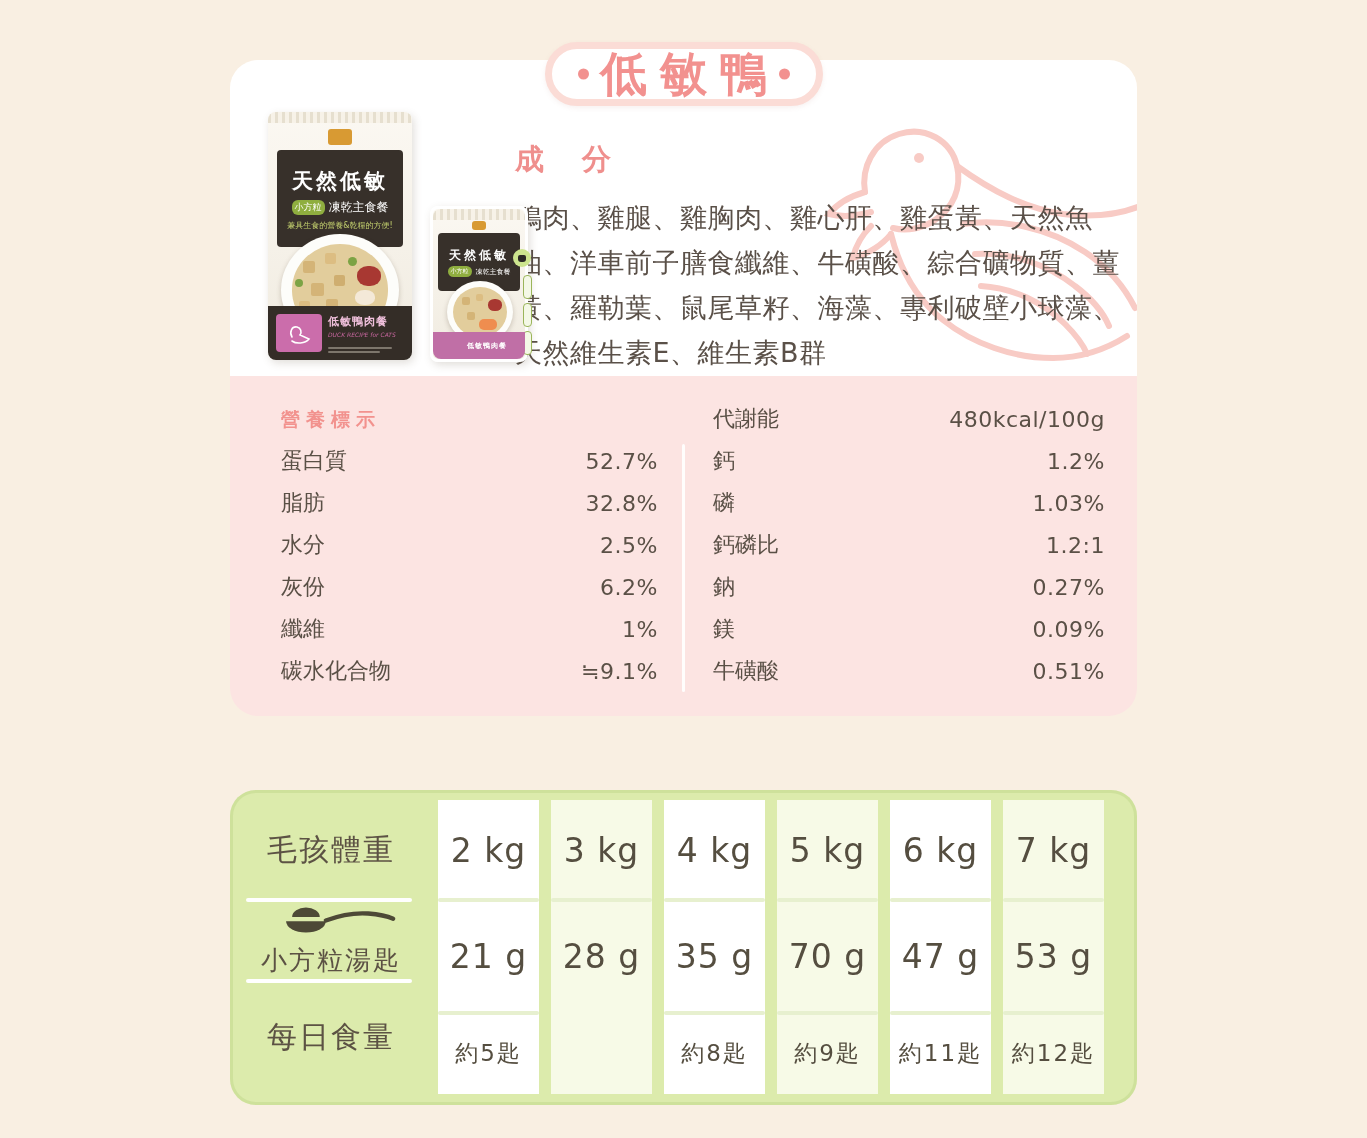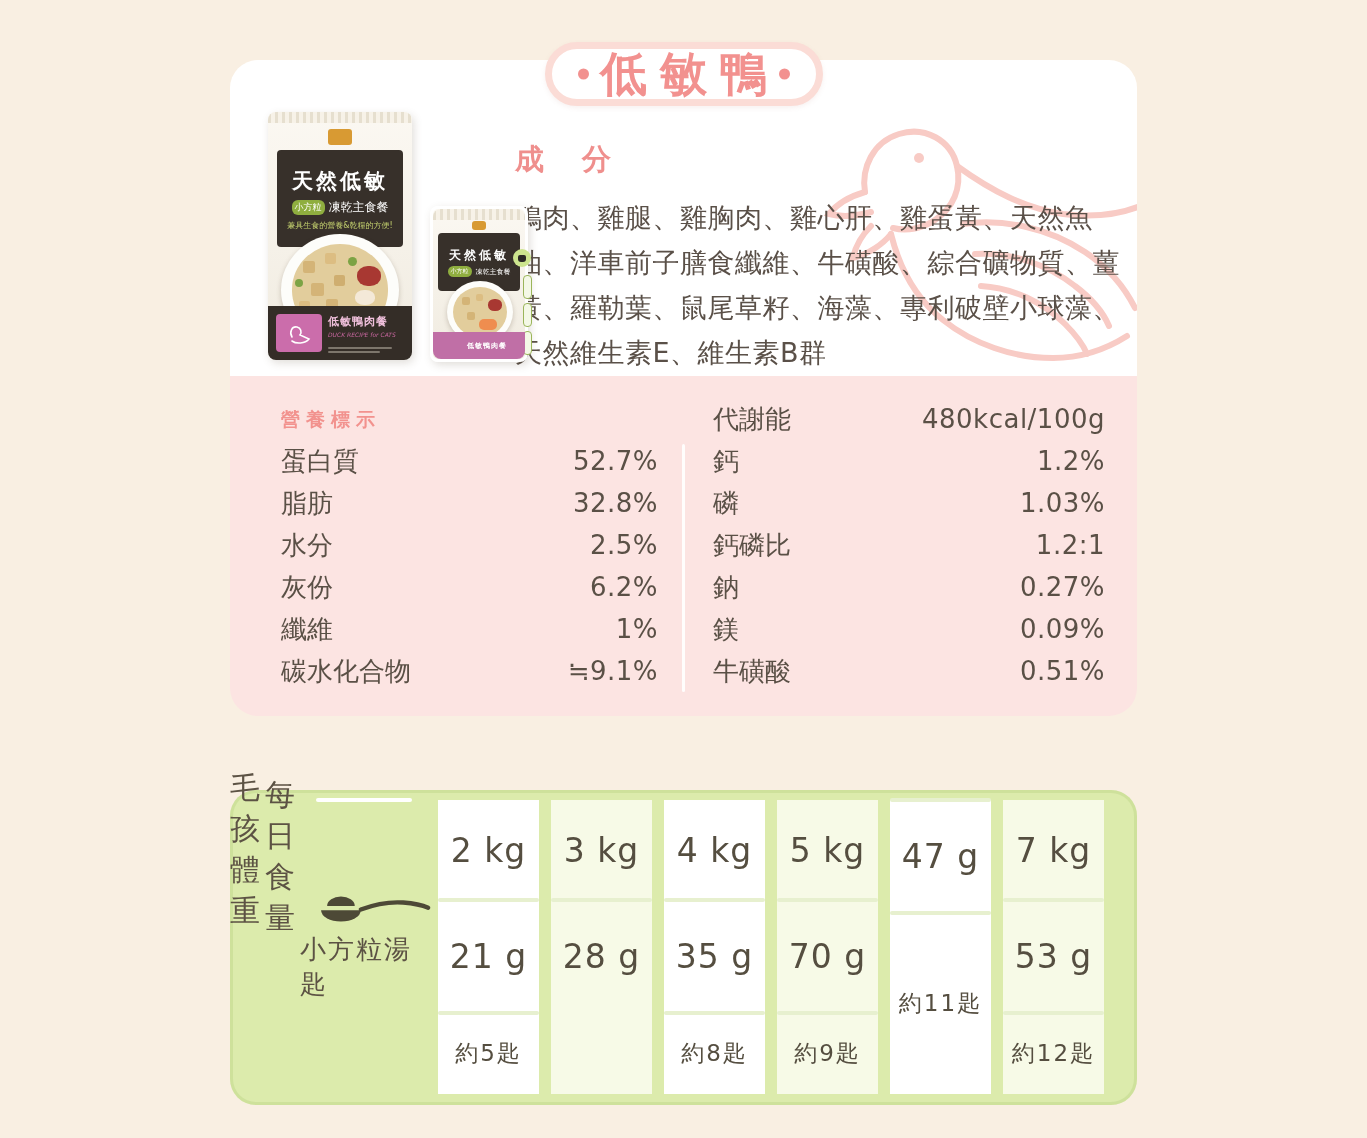--- a/index.html
+++ b/index.html
@@ -86,32 +86,32 @@
   .cat-badge { position:absolute; right:-6px; top:40px; width:18px; height:18px; background:#cde58e; border-radius:50%; }
   .cat-badge::after { content:""; position:absolute; left:5px; top:6px; width:8px; height:7px; background:#2c2a26; border-radius:2px 2px 3px 3px; }
   .side-pills { position:absolute; right:-7px; top:66px; }
   .side-pills div { width:9px; height:24px; border:1px solid #9bb55a; border-radius:4px; margin-bottom:4px; background:#f4f8e6; }
 
   
   .nut-heading { position:absolute; left:51px; top:22px; height:42px; line-height:42px; font-size:19px; font-weight:bold; color:#f2928e; letter-spacing:6px; }
   .nut-col { position:absolute; }
   .nut-col.left { left:51px; top:64px; width:377px;text-align:center; }
   .nut-col.right { left:483px; top:22px; width:392px; }
-  .nrow { display:flex; justify-content:space-between; align-items:center; height:42px; font-size:26px; color:#5a5046; }
+  .nrow { display:flex; justify-content:space-between; align-items:center; height:42px; font-size:22px; color:#5a5046; }
   .nrow .val { letter-spacing:.5px; }
   .nut-divider { position:absolute; left:452px; top:68px; height:248px; width:3px; background:rgba(255,255,255,.9); border-radius:2px; }
 
   
   .ftable {
     position:absolute; left:230px; top:790px; width:907px; height:315px;
     background:#dcebac; border-radius:26px;
     box-shadow:inset 0 0 0 3px rgba(188,212,136,.45);
   }
   .fcols { position:absolute; left:0; top:10px; bottom:11px; right:27px; display:flex; }
-  .fhead { width:202px; display:flex; flex-direction:row; }
+  .fhead { width:202px; display:flex; flex-direction:column; }
   .fcol { width:101px; margin:0 6px; background:#ffffff; display:flex; flex-direction:column; }
   .fcols > .fcol:nth-child(odd) { background:#f7fae7; }
   .fcell { position:relative; display:flex; flex-direction:column; align-items:center; justify-content:center; }
   .r1 { height:100px; } .r2 { height:113px; } .r3 { flex:1; }
   .div-line { position:absolute; top:-2px; left:0; right:0; height:4px; background:#e7f0cf; border-radius:2px; }
   .fhead .div-line { left:16px; right:20px; background:#ffffff; }
   .fhead-label { font-size:30px; color:#5c5244; letter-spacing:2px; }
   .fval { font-size:33px; color:#554e40; font-weight:500; letter-spacing:1px; }
   .fval-sp { font-size:23px; color:#554e40; letter-spacing:2px; }
   .spoon-svg { width:132px; height:38px; margin-bottom:1px; }
@@ -291,33 +291,33 @@
       </div>
     </div>
   </div>
 
   <div class="ftable">
     <div class="fcols">
       <div class="fhead">
         <div class="fcell r1">
             <span class="fhead-label">毛孩體重</span>
           </div>
-        <div class="fcell r2">
-            <div class="div-line"></div>
-            <span class="fhead-label">每日食量</span>
-          </div>
         <div class="fcell r3">
             <div class="div-line"></div>
           <svg class="spoon-svg" viewBox="0 0 150 44">
             <path d="M30,15 A16,11 0 0 1 62,15 Z" fill="#4d4936"></path>
             <path d="M23,20 A23,13 0 0 0 69,20 Z" fill="#4d4936"></path>
             <path d="M69,19 C88,12 104,10 118,11 C130,12 140,14 147,17" stroke="#4d4936" stroke-width="5" fill="none" stroke-linecap="round"></path>
           </svg>
           <span class="fhead-label sm">小方粒湯匙</span>
         </div>
+        <div class="fcell r2">
+            <div class="div-line"></div>
+            <span class="fhead-label">每日食量</span>
+          </div>
       </div>
 
       <div class="fcol">
         <div class="fcell r1">
             <span class="fval">2 kg</span>
           </div>
         <div class="fcell r2">
             <div class="div-line"></div>
             <span class="fval">21 g</span>
           </div>
@@ -355,20 +355,23 @@
         <div class="fcell r2">
             <div class="div-line"></div>
             <span class="fval">70 g</span>
           </div>
         <div class="fcell r3">
             <div class="div-line"></div>
             <span class="fval-sp">約9匙</span>
           </div>
       </div>
       <div class="fcol">
+        <div class="fcell r1">
+            <span class="fval">6 kg</span>
+          </div>
         <div class="fcell r2">
             <div class="div-line"></div>
             <span class="fval">47 g</span>
           </div>
         <div class="fcell r3">
             <div class="div-line"></div>
             <span class="fval-sp">約11匙</span>
           </div>
       </div>
       <div class="fcol">

